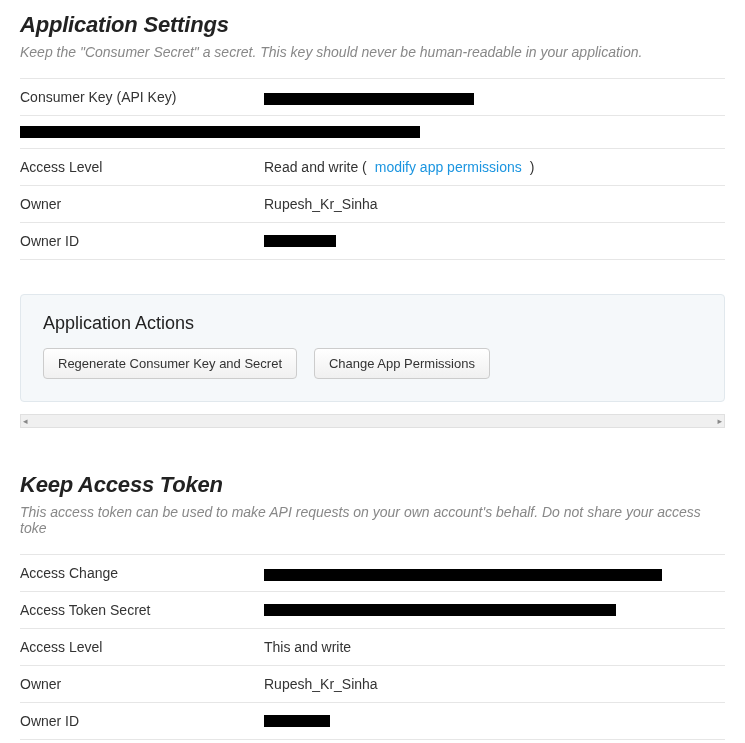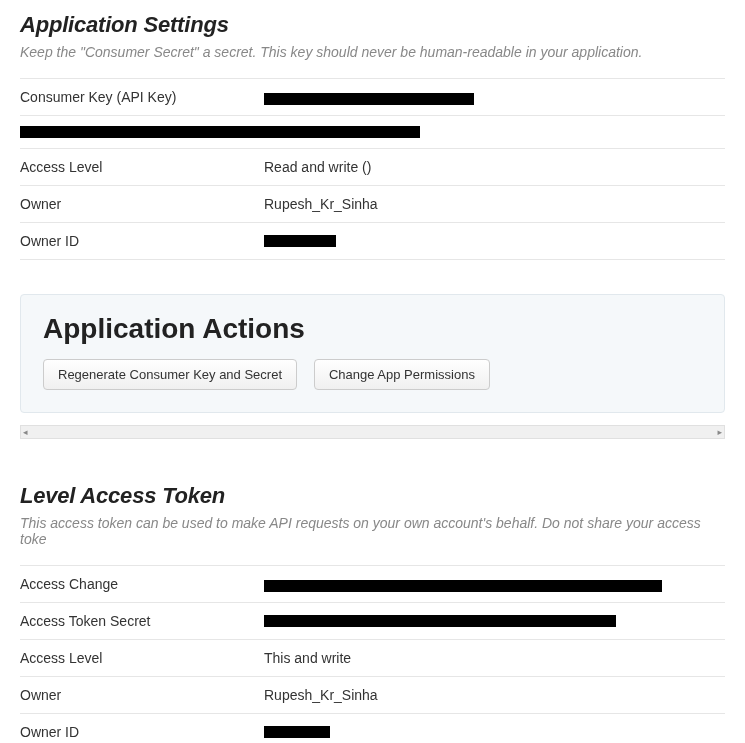--- a/index.html
+++ b/index.html
@@ -36,21 +36,21 @@
     .kv-label {
       width: 244px;
       flex-shrink: 0;
       color: #333;
     }
     .kv-value {
       flex: 1;
       color: #333;
       display: flex;
       align-items: center;
-      gap: 0;
+      gap: 8px;
     }
     .redact {
       display: inline-block;
       background: #000;
       height: 12px;
     }
     .redact.w1 { width: 210px; }
     .redact.w2 { width: 400px; }
     .redact.w3 { width: 72px; }
     .redact.w4 { width: 398px; }
@@ -58,22 +58,22 @@
     .redact.w6 { width: 66px; }
     a.link { color: #1b95e0; text-decoration: none; }
     .actions-panel {
       margin-top: 34px;
       border: 1px solid #e1e8ed;
       background: #f5f8fa;
       border-radius: 4px;
       padding: 18px 22px 22px 22px;
     }
     .actions-panel h3 {
-      font-size: 28px;
-      font-weight: 700;
+      font-size: 18px;
+      font-weight: 400;
       color: #222;
       margin-bottom: 14px;
     }
     .btn {
       display: inline-block;
       background: #f8f8f8;
       background-image: linear-gradient(#fff, #f0f0f0);
       border: 1px solid #ccc;
       border-radius: 4px;
       padding: 7px 14px;
@@ -112,20 +112,21 @@
   </div>
   <div class="kv-row">
     <div class="kv-value">
         <span class="redact w2"></span>
       </div>
   </div>
   <div class="kv-row">
     <div class="kv-label">Access Level</div>
     <div class="kv-value">
       <span>Read and write (</span>
+        <a href="#" class="link">modify app permissions</a>
         <span>)</span>
     </div>
   </div>
   <div class="kv-row">
     <div class="kv-label">Owner</div>
     <div class="kv-value">Rupesh_Kr_Sinha</div>
   </div>
   <div class="kv-row">
     <div class="kv-label">Owner ID</div>
     <div class="kv-value">
@@ -140,21 +141,21 @@
   <button class="btn">Change App Permissions</button>
 </div>
 
 <div class="scroll-strip">
   <span>◂</span>
   <span>▸</span>
 </div>
 
 <div class="section-gap"></div>
 
-<h2 class="section-title">Level Access Token</h2>
+<h2 class="section-title">Keep Access Token</h2>
 <p class="section-sub">This access token can be used to make API requests on your own account's behalf. Do not share your access toke</p>
 
 <div class="table-block">
   <div class="kv-row">
     <div class="kv-label">Access Change</div>
     <div class="kv-value">
         <span class="redact w4"></span>
       </div>
   </div>
   <div class="kv-row">

